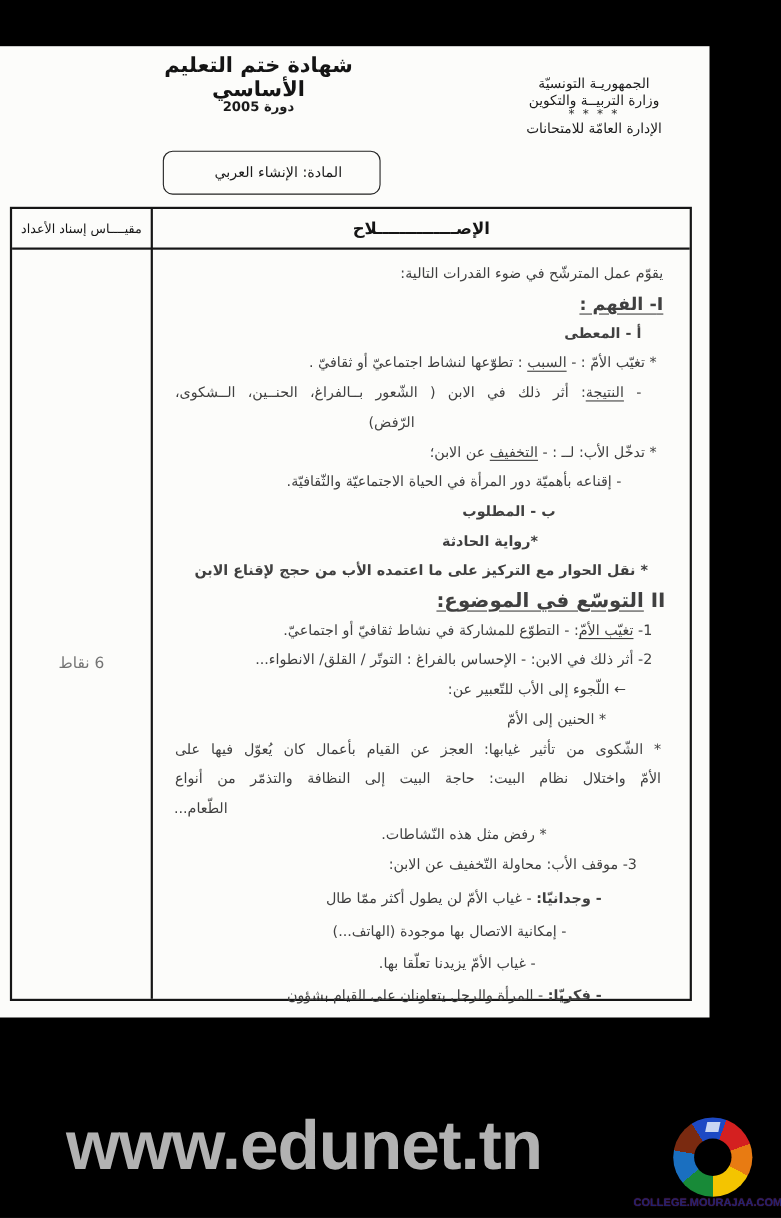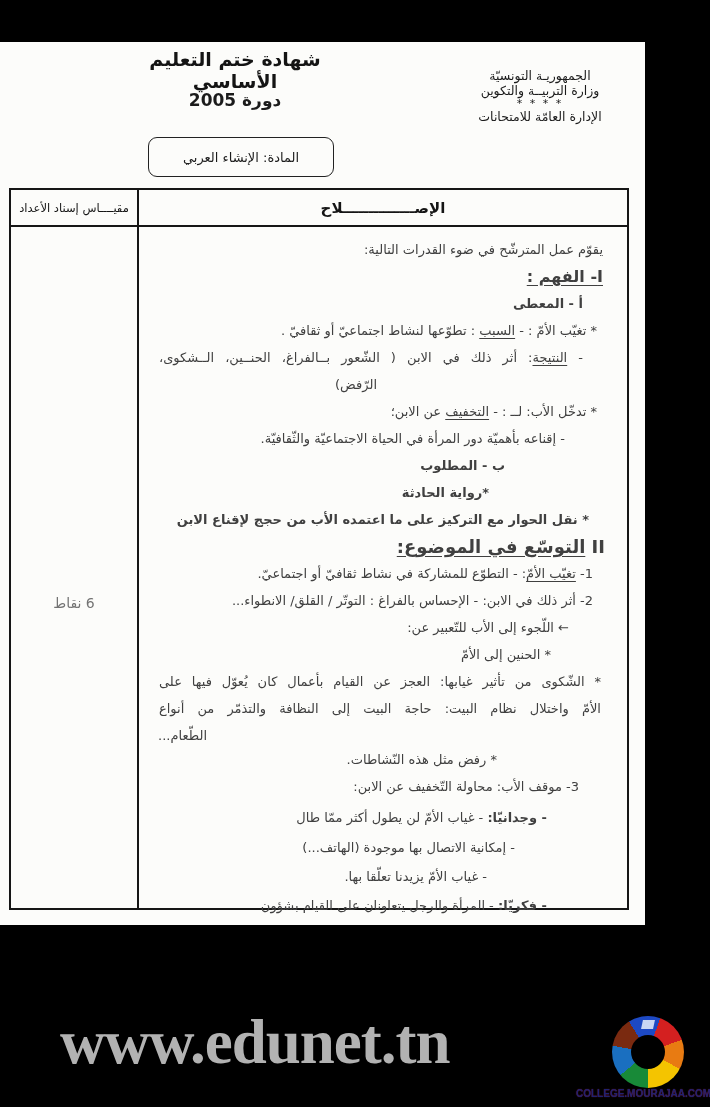--- a/index.html
+++ b/index.html
@@ -7,24 +7,24 @@
           font-family:"DejaVu Sans",sans-serif;}
   .page{position:absolute;left:0;top:42px;width:645px;height:883px;background:#fcfcfa;color:#111;}
 
   
   .ministry{position:absolute;left:445px;top:26px;width:190px;text-align:center;
             direction:rtl;font-size:12.5px;line-height:15px;color:#1b1b1b;}
   .ministry .stars{font-size:11px;letter-spacing:2px;line-height:11px;}
   .exam-title{position:absolute;left:125px;top:6px;width:220px;text-align:center;
               direction:rtl;font-weight:bold;font-size:19px;color:#141414;}
   .session{position:absolute;left:125px;top:48px;width:220px;text-align:center;
-           direction:rtl;font-size:17px;font-weight:bold;color:#1b1b1b;}
+           direction:rtl;font-size:12px;font-weight:bold;color:#1b1b1b;}
   .subject-box{position:absolute;left:148px;top:95px;width:184px;height:38px;
                border:1.5px solid #222;border-radius:9px;display:flex;align-items:center;
-               justify-content:center;direction:rtl;font-size:13px;color:#1b1b1b;}
+               justify-content:center;direction:rtl;font-size:13px;color:#1b1b1b;padding-left:12px;}
 
   
   .ctable{position:absolute;left:9px;top:146px;width:620px;height:722px;
           border:2px solid #161616;box-sizing:border-box;background:#fcfcfa;}
   .ctable .vdiv{position:absolute;left:126px;top:0;bottom:0;width:2px;background:#161616;}
   .thead{position:absolute;left:0;top:0;right:0;height:37px;border-bottom:2px solid #161616;box-sizing:border-box;}
   .th-marks{position:absolute;left:0;top:0;width:126px;height:35px;display:flex;align-items:center;
             justify-content:center;direction:rtl;font-size:11.5px;color:#151515;}
   .th-islah{position:absolute;left:128px;top:0;right:0;height:35px;display:flex;align-items:center;
             justify-content:center;direction:rtl;font-size:15px;font-weight:bold;color:#151515;}
@@ -36,21 +36,21 @@
            padding:13px 22px 0 8px;font-size:13px;line-height:20px;color:#404040;text-align:right;}
   .content .ln{margin-bottom:7px;}
   .u{text-decoration:underline;text-underline-offset:3px;}
   .b{font-weight:bold;}
   .h1{font-size:16px;font-weight:bold;margin-bottom:8px;}
   .h1 .u,.h2 .u{text-decoration:underline;margin-top:33px;}
   .h2{font-size:18px;font-weight:bold;margin-bottom:8px;}
   .spread{text-align:justify;text-align-last:justify;margin-left:12px;}
 
   
-  .watermark{position:absolute;left:60px;top:1006px;font-family:Liberation Serif, serif;
+  .watermark{position:absolute;left:60px;top:1006px;font-family:Liberation Sans, sans-serif;
              font-weight:bold;font-size:63px;letter-spacing:-1px;color:#b2b2b2;}
   .logo-ring{position:absolute;left:612px;top:1016px;width:72px;height:72px;border-radius:50%;
              background:conic-gradient(from -32deg,
                #1d49c4 0deg 52deg,   
                #d42020 52deg 102deg, 
                #e87b12 102deg 150deg,
                #f4c400 150deg 212deg,
                #188a38 212deg 262deg,
                #1a6fc0 262deg 312deg,
                #7a2a10 312deg 360deg );}

